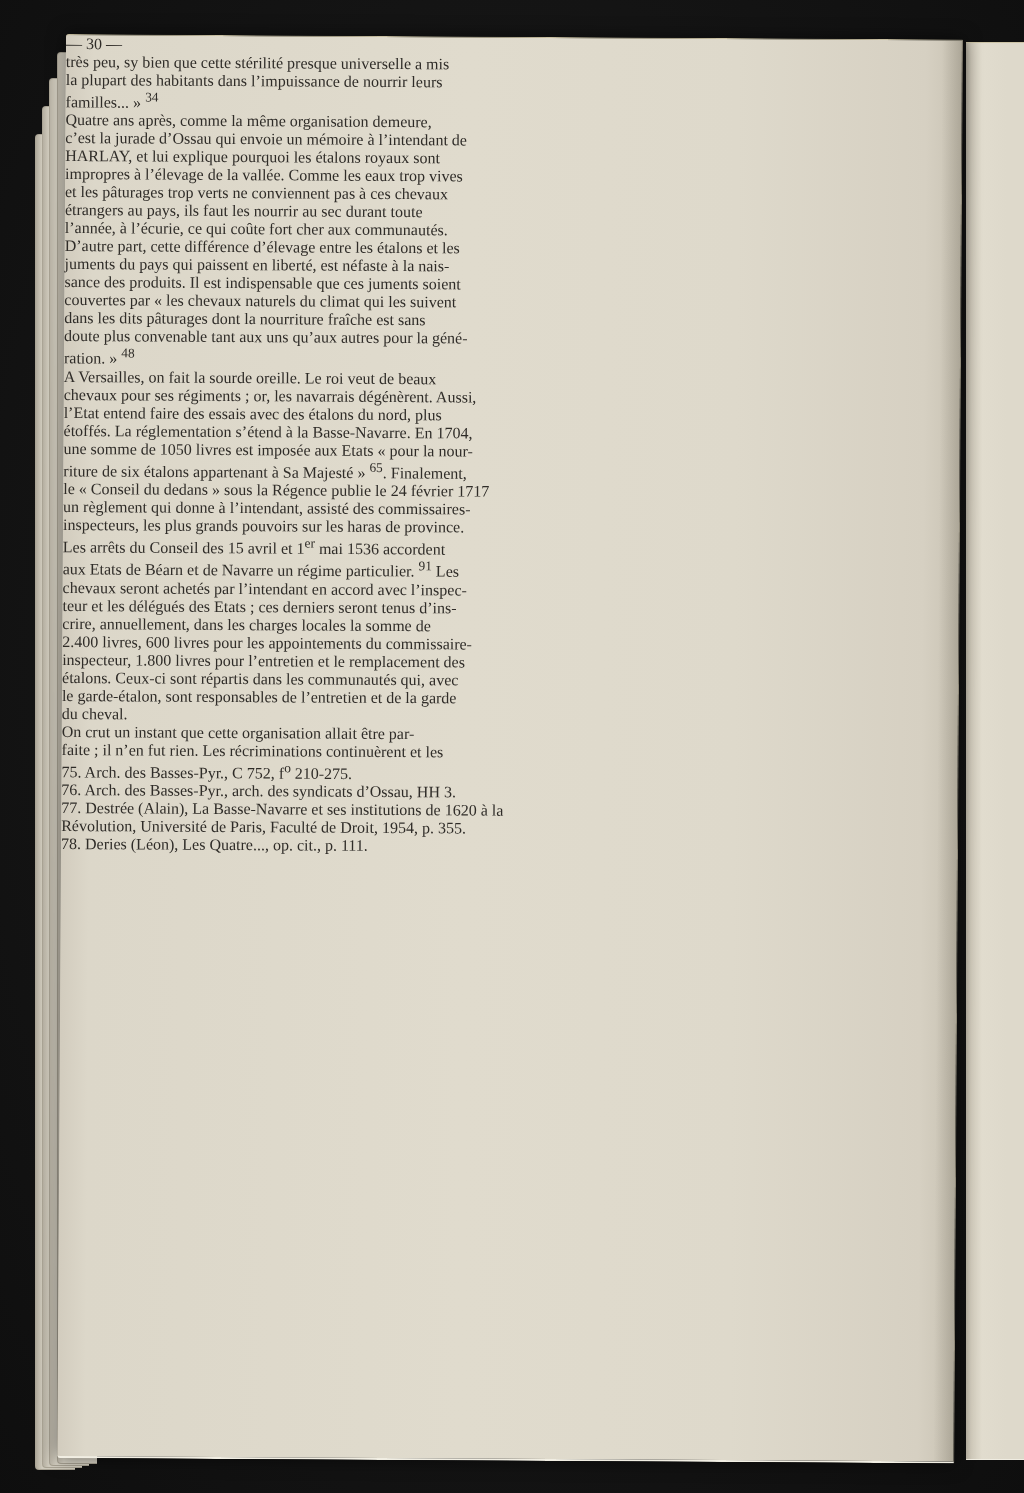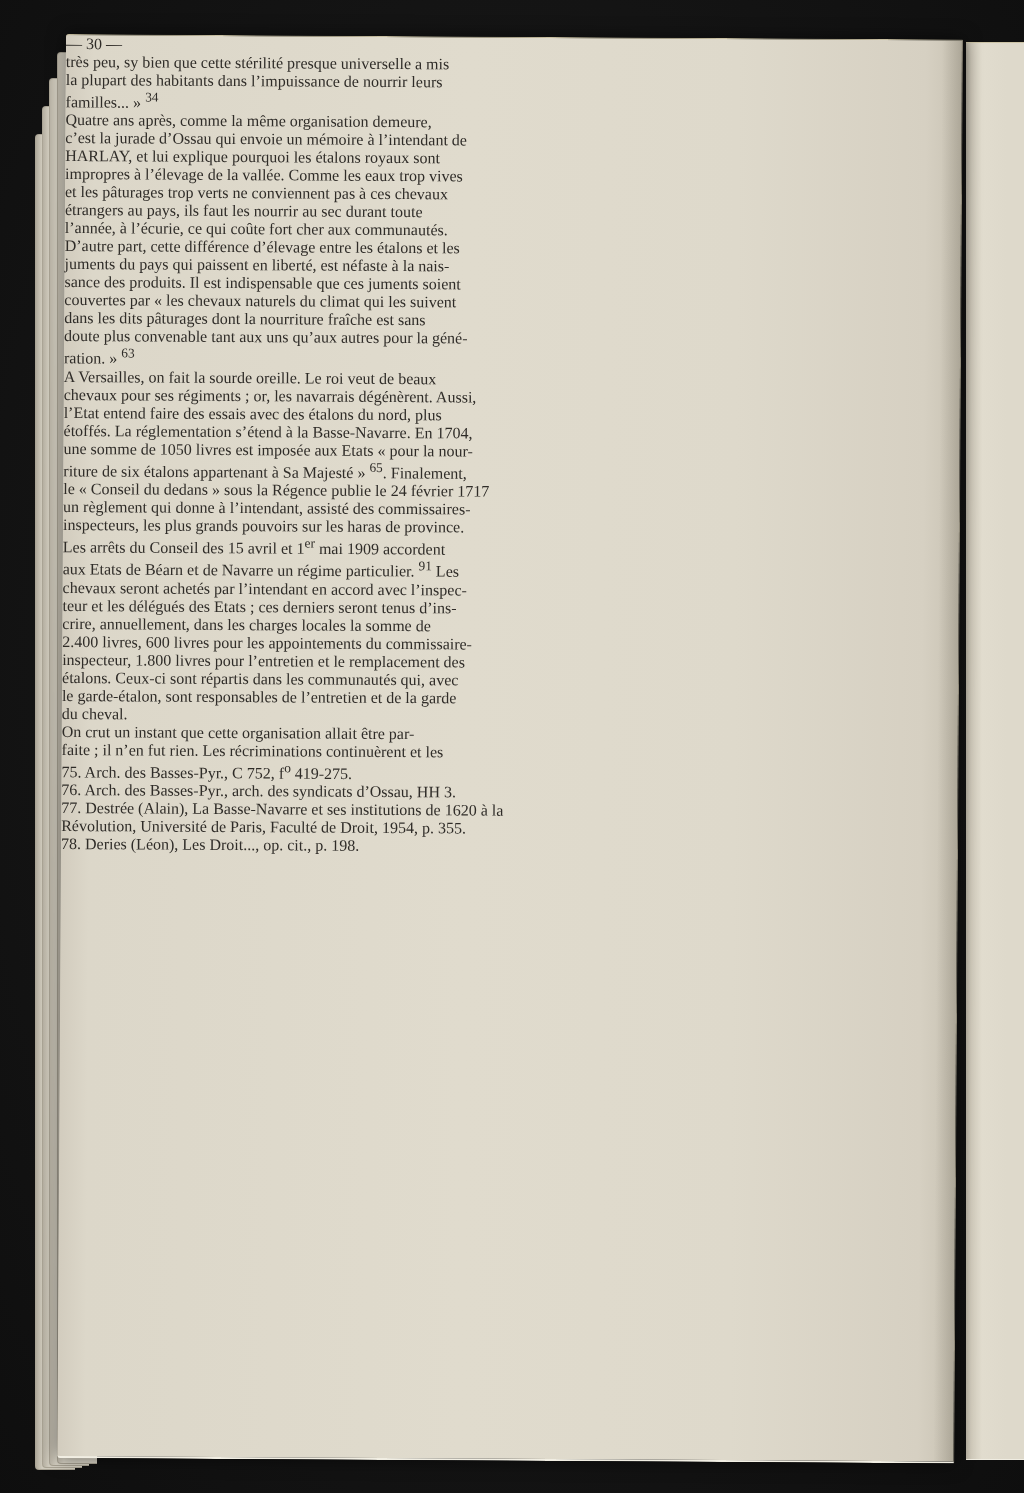--- a/index.html
+++ b/index.html
@@ -82,60 +82,60 @@
           <div class="line"><span>impropres à l’élevage de la vallée. Comme les eaux trop vives</span></div>
           <div class="line"><span>et les pâturages trop verts ne conviennent pas à ces chevaux</span></div>
           <div class="line"><span>étrangers au pays, ils faut les nourrir au sec durant toute</span></div>
           <div class="line"><span>l’année, à l’écurie, ce qui coûte fort cher aux communautés.</span></div>
           <div class="line"><span>D’autre part, cette différence d’élevage entre les étalons et les</span></div>
           <div class="line"><span>juments du pays qui paissent en liberté, est néfaste à la nais-</span></div>
           <div class="line"><span>sance des produits. Il est indispensable que ces juments soient</span></div>
           <div class="line"><span>couvertes par « les chevaux naturels du climat qui les suivent</span></div>
           <div class="line"><span>dans les dits pâturages dont la nourriture fraîche est sans</span></div>
           <div class="line"><span>doute plus convenable tant aux uns qu’aux autres pour la géné-</span></div>
-          <div class="line ll"><span>ration. » </span><sup>63</sup></div>
+          <div class="line ll"><span>ration. » </span><sup>48</sup></div>
         </div>
         <div class="para ind">
           <div class="line"><span>A Versailles, on fait la sourde oreille. Le roi veut de beaux</span></div>
           <div class="line"><span>chevaux pour ses régiments ; or, les navarrais dégénèrent. Aussi,</span></div>
           <div class="line"><span>l’Etat entend faire des essais avec des étalons du nord, plus</span></div>
           <div class="line"><span>étoffés. La réglementation s’étend à la Basse-Navarre. En 1704,</span></div>
           <div class="line"><span>une somme de 1050 livres est imposée aux Etats « pour la nour-</span></div>
           <div class="line"><span>riture de six étalons appartenant à Sa Majesté » </span><sup>65</sup><span>. Finalement,</span></div>
           <div class="line"><span>le « Conseil du dedans » sous la Régence publie le 24 février 1717</span></div>
           <div class="line"><span>un règlement qui donne à l’intendant, assisté des commissaires-</span></div>
           <div class="line"><span>inspecteurs, les plus grands pouvoirs sur les haras de province.</span></div>
-          <div class="line"><span>Les arrêts du Conseil des 15 avril et 1</span><sup>er</sup><span> mai 1909 accordent</span></div>
+          <div class="line"><span>Les arrêts du Conseil des 15 avril et 1</span><sup>er</sup><span> mai 1536 accordent</span></div>
           <div class="line"><span>aux Etats de Béarn et de Navarre un régime particulier. </span><sup>91</sup><span> Les</span></div>
           <div class="line"><span>chevaux seront achetés par l’intendant en accord avec l’inspec-</span></div>
           <div class="line"><span>teur et les délégués des Etats ; ces derniers seront tenus d’ins-</span></div>
           <div class="line"><span>crire, annuellement, dans les charges locales la somme de</span></div>
           <div class="line"><span>2.400 livres, 600 livres pour les appointements du commissaire-</span></div>
           <div class="line"><span>inspecteur, 1.800 livres pour l’entretien et le remplacement des</span></div>
           <div class="line"><span>étalons. Ceux-ci sont répartis dans les communautés qui, avec</span></div>
           <div class="line"><span>le garde-étalon, sont responsables de l’entretien et de la garde</span></div>
           <div class="line ll"><span>du cheval.</span></div>
         </div>
         <div class="para ind">
           <div class="line"><span>On crut un instant que cette organisation allait être par-</span></div>
           <div class="line"><span>faite ; il n’en fut rien. Les récriminations continuèrent et les</span></div>
         </div>
       </div>
     <div class="footnotes">
       <div class="fn-rule"></div>
       <div>
           <div class="fn">
-            <div class="line ll"><span>75. Arch. des Basses-Pyr., C 752, f</span><sup>o</sup><span> 419-275.</span></div>
+            <div class="line ll"><span>75. Arch. des Basses-Pyr., C 752, f</span><sup>o</sup><span> 210-275.</span></div>
           </div>
           <div class="fn">
             <div class="line ll"><span>76. Arch. des Basses-Pyr., arch. des syndicats d’Ossau, HH 3.</span></div>
           </div>
           <div class="fn">
             <div class="line"><span>77. Destrée (Alain), </span><span class="it">La Basse-Navarre et ses institutions de 1620 à la</span></div>
             <div class="line ll"><span class="it">Révolution,</span><span> Université de Paris, Faculté de Droit, 1954, p. 355.</span></div>
           </div>
           <div class="fn">
-            <div class="line ll"><span>78. Deries (Léon), </span><span class="it">Les Droit..., op. cit.,</span><span> p. 198.</span></div>
+            <div class="line ll"><span>78. Deries (Léon), </span><span class="it">Les Quatre..., op. cit.,</span><span> p. 111.</span></div>
           </div>
         </div>
     </div>
   </div>
 </div>
 
 </body></html>

